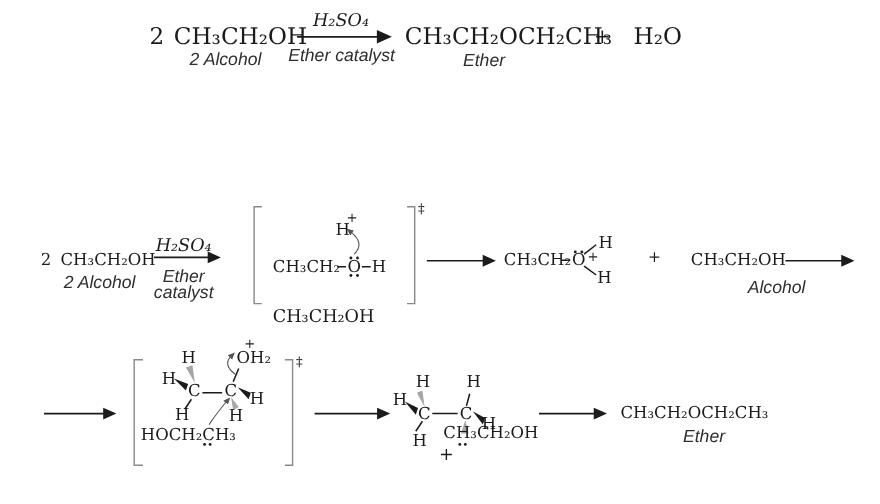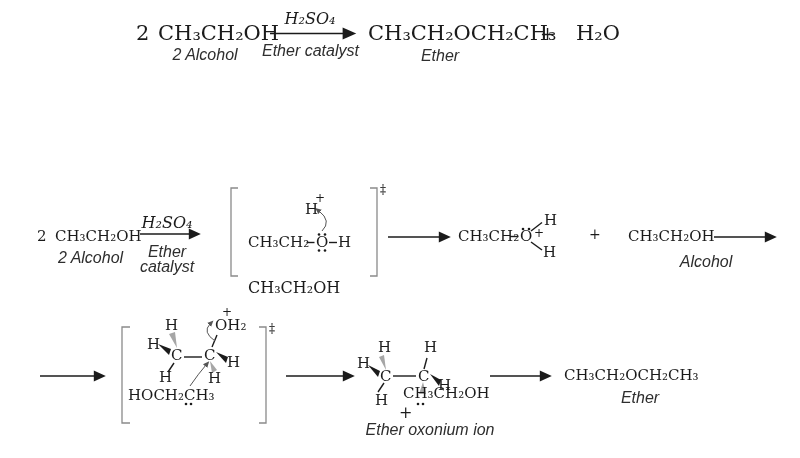--- a/index.html
+++ b/index.html
@@ -128,18 +128,17 @@
 
   <span class="t serif f15" style="left:378px;top:339px">H</span>
   <span class="t serif f15" style="left:357px;top:355px">H</span>
   <span class="t serif f15" style="left:380px;top:368px">C</span>
   <span class="t serif f15" style="left:418px;top:368px">C</span>
   <span class="t serif f15" style="left:424px;top:339px">H</span>
   <span class="t serif f15" style="left:438px;top:377px">H</span>
   <span class="t serif f15" style="left:375px;top:392px">H</span>
   <span class="t serif f15" style="left:403px;top:385px">CH₃CH₂OH</span>
   <span class="t serif f13" style="left:399px;top:404px">+</span>
-  <span class="t sans f13 ctr" style="left:360px;top:421px;width:140px">Ether oxonium ion</span>
 
   <span class="t serif f15" style="left:564px;top:367px">CH₃CH₂OCH₂CH₃</span>
   <span class="t sans f13 ctr" style="left:585px;top:389px;width:110px">Ether</span>
 
 </div>
 
 </body></html>

